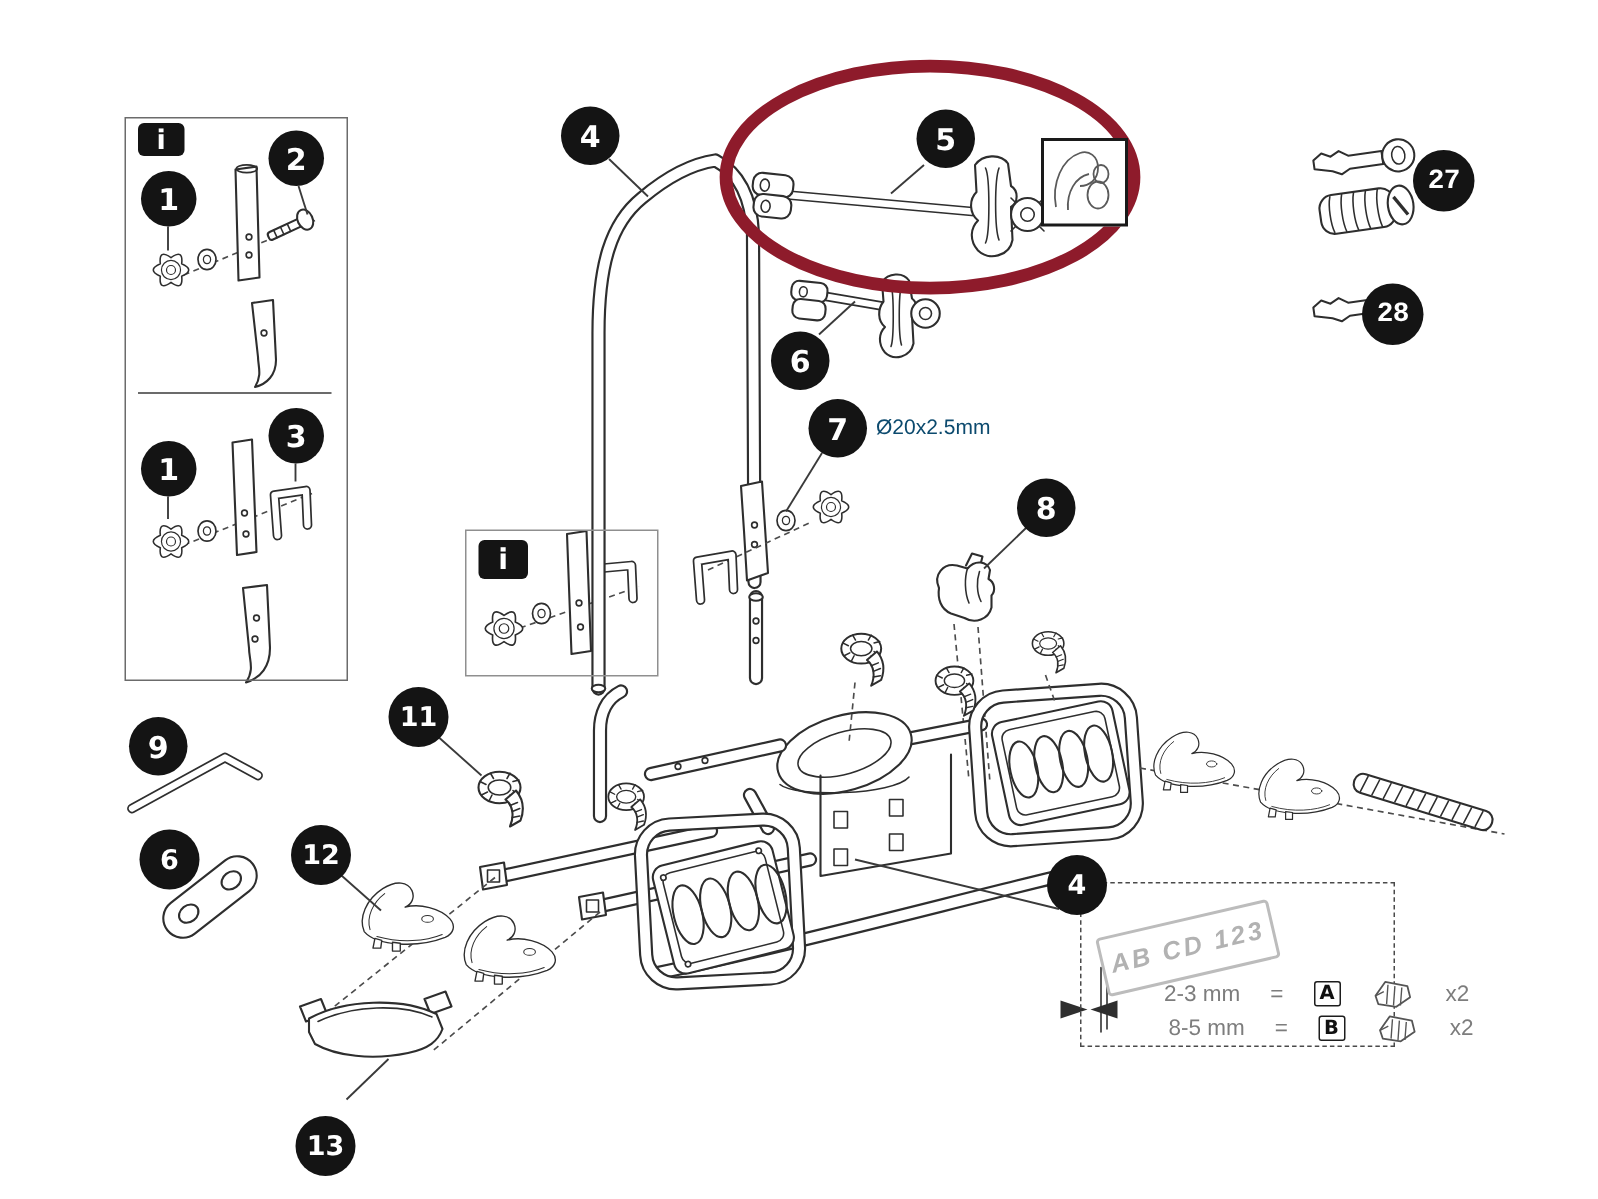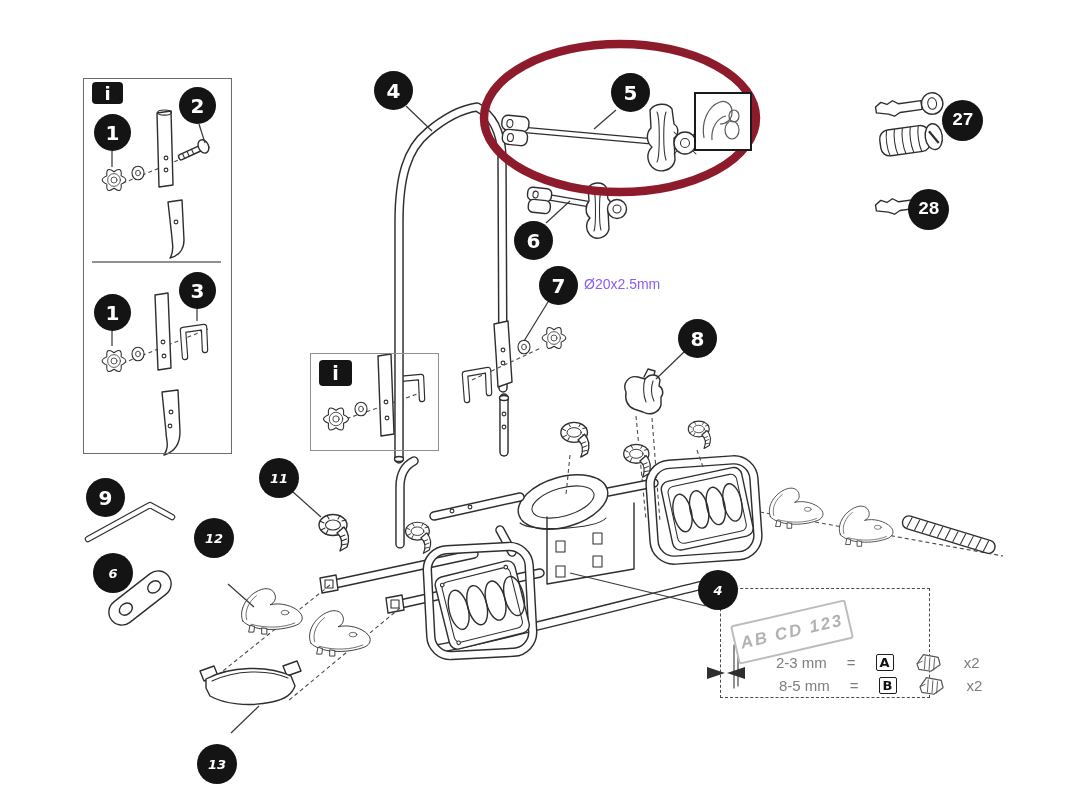--- a/index.html
+++ b/index.html
@@ -15,26 +15,26 @@
   .sm-o{fill:none;stroke:#2e2e2e;stroke-width:6.5;stroke-linecap:round;stroke-linejoin:round;}
   .sm-i{fill:none;stroke:#fff;stroke-width:4.2;stroke-linecap:round;stroke-linejoin:round;}
   .dash{fill:none;stroke:#4c4c4c;stroke-width:1.1;stroke-dasharray:4 3;}
   .leader{stroke:#3a3a3a;stroke-width:1.25;}
   .holed{fill:#fff;stroke:#2e2e2e;stroke-width:1.1;}
   .box{position:absolute;z-index:2;}
   .co{position:absolute;z-index:4;width:37px;height:37px;border-radius:50%;background:#141414;
       color:#fff;display:flex;align-items:center;justify-content:center;
       font:700 20px "DejaVu Sans","Liberation Sans",sans-serif;}
   .co.md{width:39px;height:39px;}
-  .co.lg{width:40px;height:40px;font-size:13px;font-style:italic;}
+  .co.lg{width:40px;height:40px;font-size:18px;}
   .co.xl{width:41px;height:41px;font-size:18.5px;letter-spacing:-.5px;font-family:Liberation Mono, monospace;}
   .ibadge{position:absolute;z-index:4;background:#141414;color:#fff;border-radius:4px;
       display:flex;align-items:center;justify-content:center;
       font:700 18px "DejaVu Sans","Liberation Sans",sans-serif;}
-  .dim-label{position:absolute;z-index:4;font:14px "Liberation Sans",sans-serif;color:#8b5cf6;}
+  .dim-label{position:absolute;z-index:4;font:14px "Liberation Sans",sans-serif;color:#0c4a6e;}
   .plate{position:absolute;z-index:3;left:733px;top:612px;width:114px;height:36px;
       border:2px solid #bcbcbc;border-radius:3px;background:#fff;transform:rotate(-13deg);
       display:flex;align-items:center;justify-content:center;
       font:italic 700 17px "Liberation Sans",sans-serif;color:#b2b2b2;letter-spacing:2px;}
   .mmrow{position:absolute;z-index:4;display:flex;align-items:center;gap:20px;
       font:15px "Liberation Sans",sans-serif;color:#7d7d7d;}
   .letterbox{border:1.7px solid #1d1d1d;border-radius:2px;background:#fff;color:#111;
       font:700 13px "DejaVu Sans","Liberation Sans",sans-serif;padding:0 3px;line-height:15px;}
   .inset{position:absolute;z-index:3;left:694px;top:92px;width:54px;height:55px;
       border:2px solid #1a1a1a;background:#fff;}
@@ -407,21 +407,21 @@
     </div>
 <div class="co md" style="left:86px;top:478px;">
       <span>9</span>
     </div>
 <div class="co lg" style="left:93px;top:553px;">
       <span>6</span>
     </div>
 <div class="co lg" style="left:259px;top:458px;">
       <span>11</span>
     </div>
-<div class="co lg" style="left:194px;top:518px;">
+<div class="co lg" style="left:194px;top:550px;">
       <span>12</span>
     </div>
 <div class="co lg" style="left:197px;top:744px;">
       <span>13</span>
     </div>
 <div class="co lg" style="left:698px;top:570px;">
       <span>4</span>
     </div>
 <div class="co xl" style="left:942px;top:100px;">
       <span>27</span>

